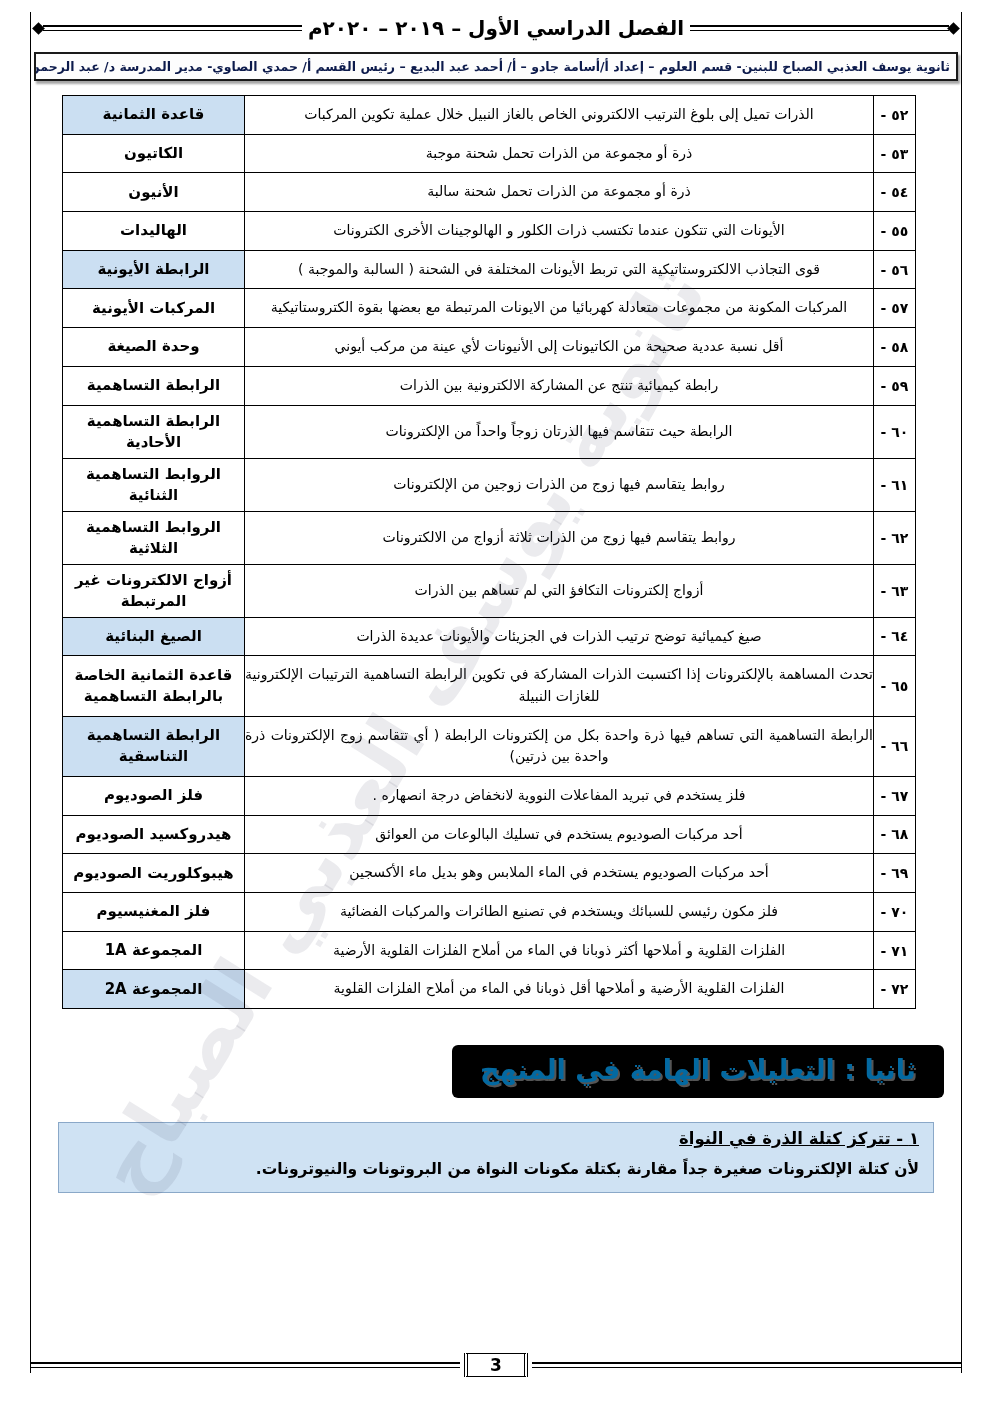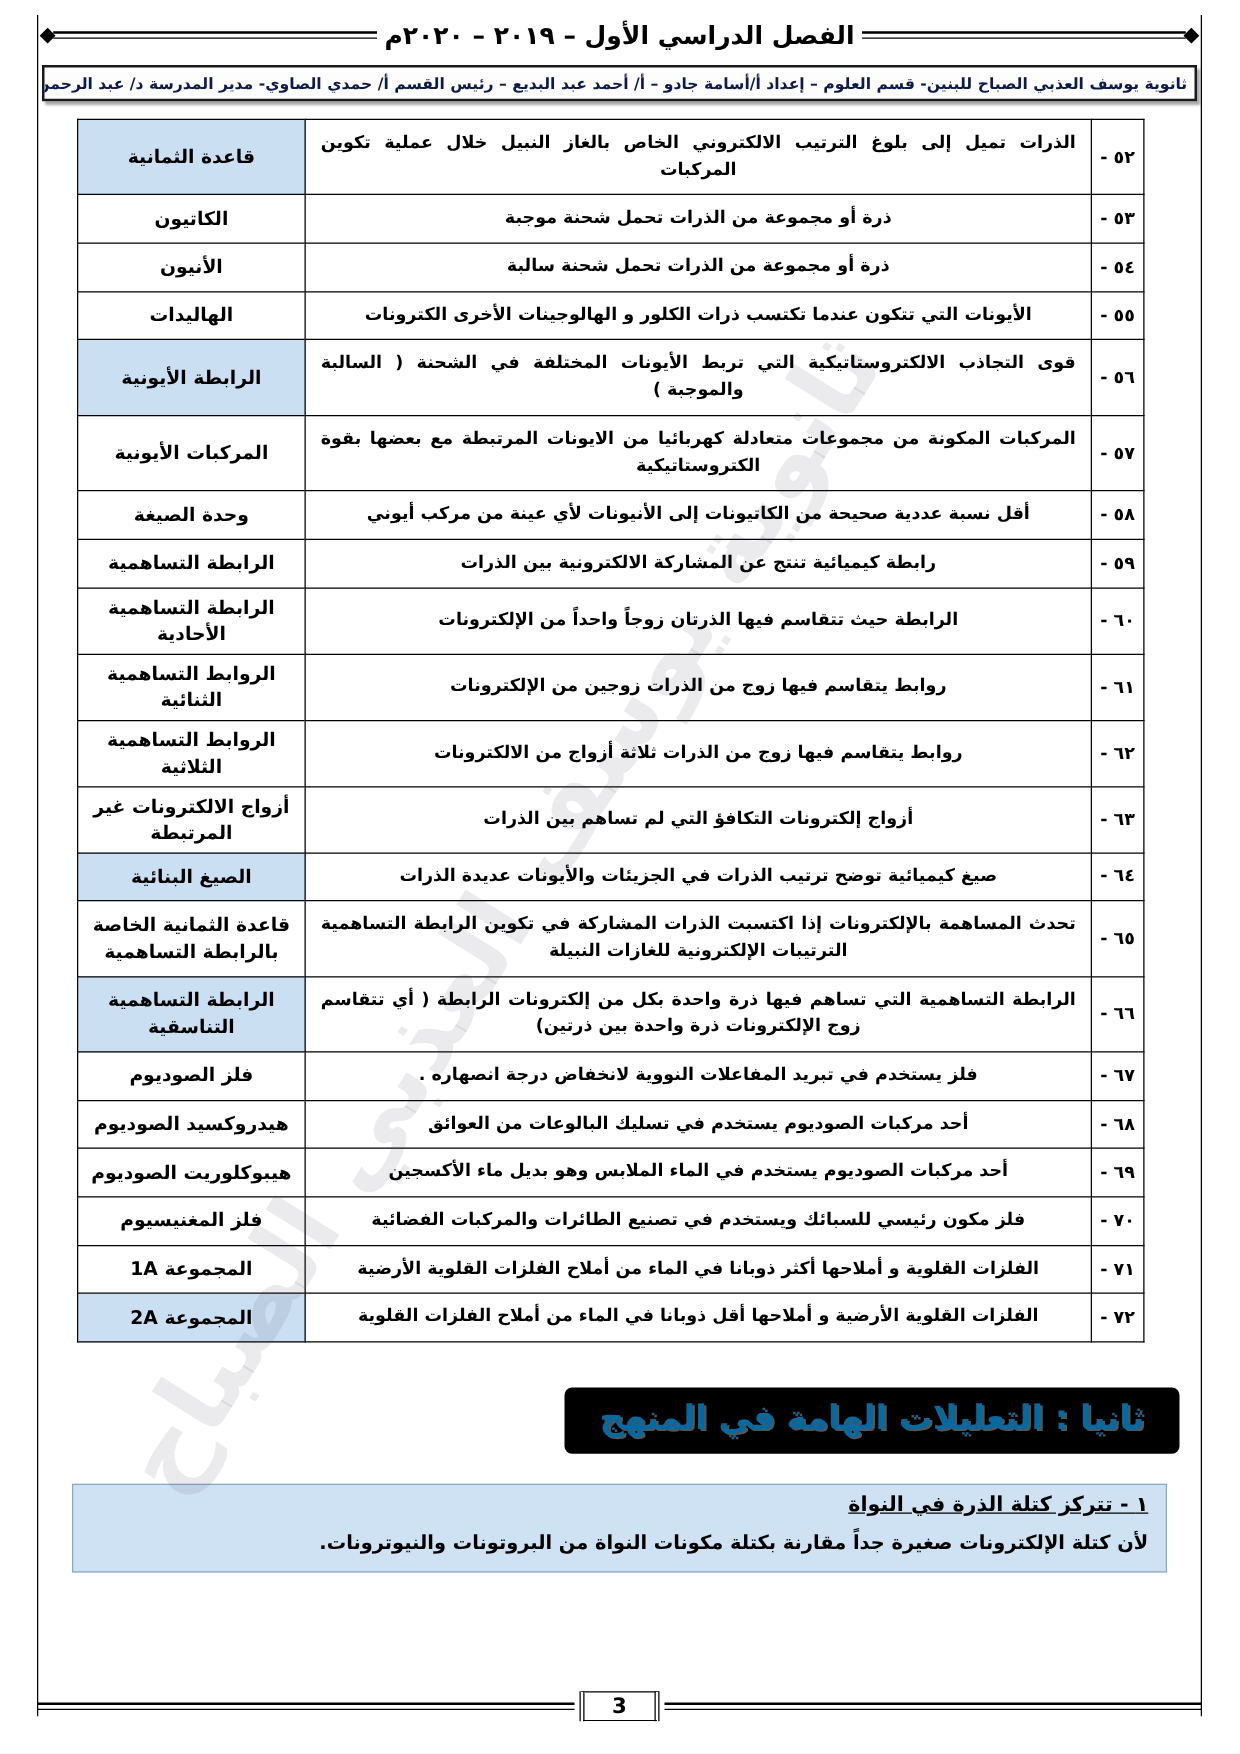--- a/index.html
+++ b/index.html
@@ -51,22 +51,22 @@
   table.def-table {
     border-collapse: collapse;
     margin: 14px 76px 0 62px;
     width: 854px;
     table-layout: fixed;
   }
   table.def-table td { border: 1.2px solid #000; vertical-align: middle; }
   td.num  { width: 42px; text-align: center; font-weight: bold; font-size: 14px; padding: 4px 2px; }
   td.def  {
     text-align: justify; text-align-last: center;
-    font-weight: 700; font-size: 14px; line-height: 1.55;
-    padding: 8px 12px;
+    font-weight: 400; font-size: 14px; line-height: 1.55;
+    padding: 8px 0;
   }
   td.term { width: 182px; text-align: center; font-weight: 800; font-size: 15px; padding: 5px 6px; line-height: 1.4; }
   td.term.hl { background: #cbdff2; }
 
   
   .banner-row { padding: 36px 48px 0 0; text-align: right; }
   .banner {
     display: inline-block;
     background: #000;
     color: #0369a1;

